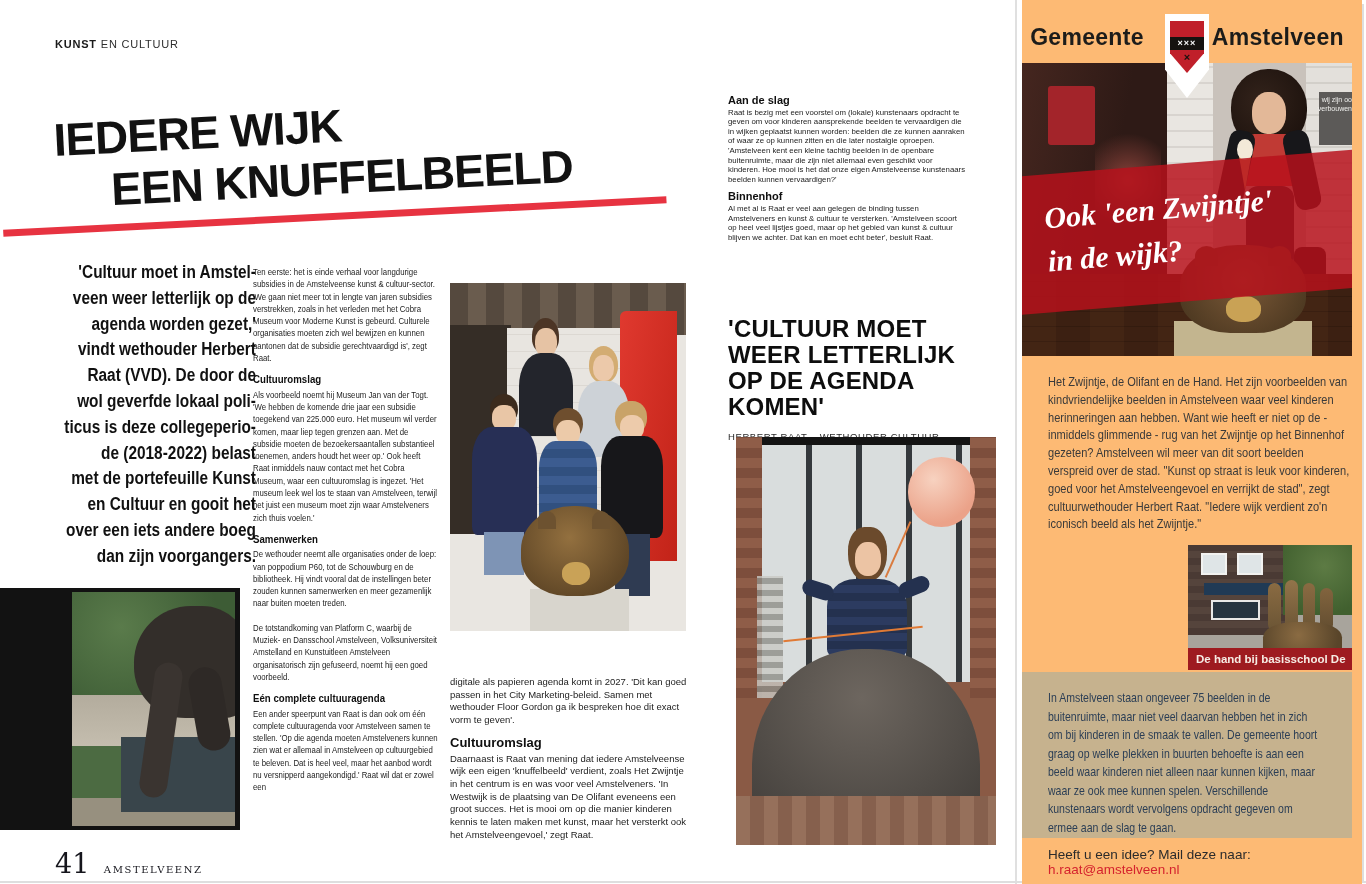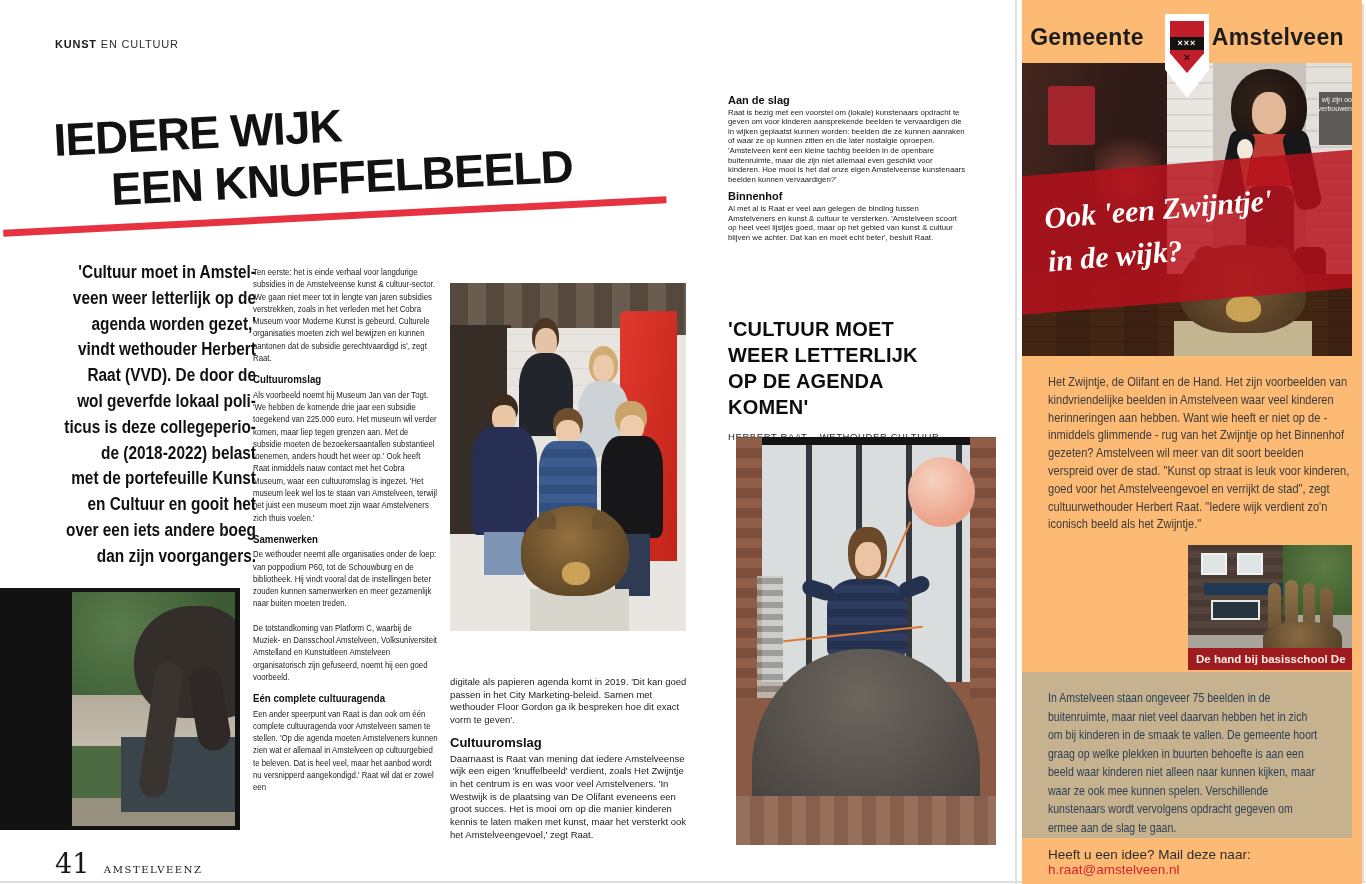--- a/index.html
+++ b/index.html
@@ -26,21 +26,21 @@
   .sx84 { transform:scaleX(.84); transform-origin:0 0; }
   .col .p + .p { margin-top:12px; }
   .ch  { font-weight:bold; color:#0f0f0f; font-size:11.5px; margin:9px 0 3px; }
   .col3 { font-size:9.5px; line-height:12.7px; }
   .col3 .ch { font-size:13px; margin:10px 0 3px; }
   .col4 { font-size:7.8px; line-height:9.6px; }
   .col4 .ch { font-size:11px; margin:0 0 2px; }
   .col4 .ch2 { margin-top:8px; }
   .caption { font-size:9.5px; line-height:13.5px; color:#222; }
 
-  .pullquote { font-weight:900; font-size:20px; line-height:26px; color:#0d0d0d; white-space:pre-line; letter-spacing:.2px; }
+  .pullquote { font-weight:900; font-size:24px; line-height:26px; color:#0d0d0d; white-space:pre-line; letter-spacing:.2px; }
   .pq-attr { font-size:9.5px; letter-spacing:.6px; color:#2b2b2b; margin-top:7px; }
 
   .pageno { font-family:"DejaVu Serif", serif; font-size:27px; color:#15151c; }
   .mag { font-family:"DejaVu Serif", serif; font-size:10px; letter-spacing:1.6px; color:#15151c; }
 
   
   .masthead { font-size:23px; font-weight:600; letter-spacing:.3px; color:#1c1c1a; }
   .crest-banner { width:44px; height:84px; background:#ffffff;
     clip-path:polygon(0 0,100% 0,100% 66%,50% 100%,0 66%); }
   .crest { position:absolute; left:5px; top:7px; width:34px; height:52px; background:#c01f2a;
@@ -142,21 +142,21 @@
       <div class="abs" style="left:34%;top:88%;width:42%;height:12%;background:#d8d5cd;"></div>
       <div class="abs" style="left:30%;top:64%;width:46%;height:26%;background:radial-gradient(circle at 45% 35%,#93703f,#5f4626 75%);border-radius:48% 48% 42% 42%;">
         <div class="abs" style="left:38%;top:62%;width:26%;height:26%;background:#c9a257;border-radius:45%;"></div>
         <div class="abs" style="left:16%;top:6%;width:16%;height:20%;background:#6d5230;border-radius:60% 60% 0 0;"></div>
         <div class="abs" style="left:66%;top:6%;width:16%;height:20%;background:#6d5230;border-radius:60% 60% 0 0;"></div>
       </div>
     </div>
 
 
     <div class="abs col col3" style="left:450px;top:676px;width:237px;">
-      <div class="p">digitale als papieren agenda komt in 2019. 'Dit kan goed passen in het City Marketing-beleid. Samen met wethouder Floor Gordon ga ik bespreken hoe dit exact vorm te geven'.</div>
+      <div class="p">digitale als papieren agenda komt in 2027. 'Dit kan goed passen in het City Marketing-beleid. Samen met wethouder Floor Gordon ga ik bespreken hoe dit exact vorm te geven'.</div>
       <div class="ch">Cultuuromslag</div>
       <div class="p">Daarnaast is Raat van mening dat iedere Amstelveense wijk een eigen 'knuffelbeeld' verdient, zoals Het Zwijntje in het centrum is en was voor veel Amstelveners.  'In Westwijk is de plaatsing van De Olifant eveneens een groot succes. Het is mooi om op die manier kinderen kennis te laten maken met kunst, maar het versterkt ook het Amstelveengevoel,' zegt Raat.</div>
     </div>
 
     <div class="abs col col4" style="left:728px;top:96px;width:238px;">
       <div class="ch">Aan de slag</div>
       <div class="p">Raat is bezig met een voorstel om (lokale) kunstenaars opdracht te geven om voor kinderen aansprekende beelden te vervaardigen die in wijken geplaatst kunnen worden: beelden die ze kunnen aanraken of waar ze op kunnen zitten en die later nostalgie oproepen. 'Amstelveen kent een kleine tachtig beelden in de openbare buitenruimte, maar die zijn niet allemaal even geschikt voor kinderen. Hoe mooi is het dat onze eigen Amstelveense kunstenaars beelden kunnen vervaardigen?'</div>
       <div class="ch ch2">Binnenhof</div>
       <div class="p">Al met al is Raat er veel aan gelegen de binding tussen Amstelveners en kunst &amp; cultuur te versterken. 'Amstelveen scoort op heel veel lijstjes goed, maar op het gebied van kunst &amp; cultuur blijven we achter. Dat kan en moet echt beter', besluit Raat.</div>
     </div>

